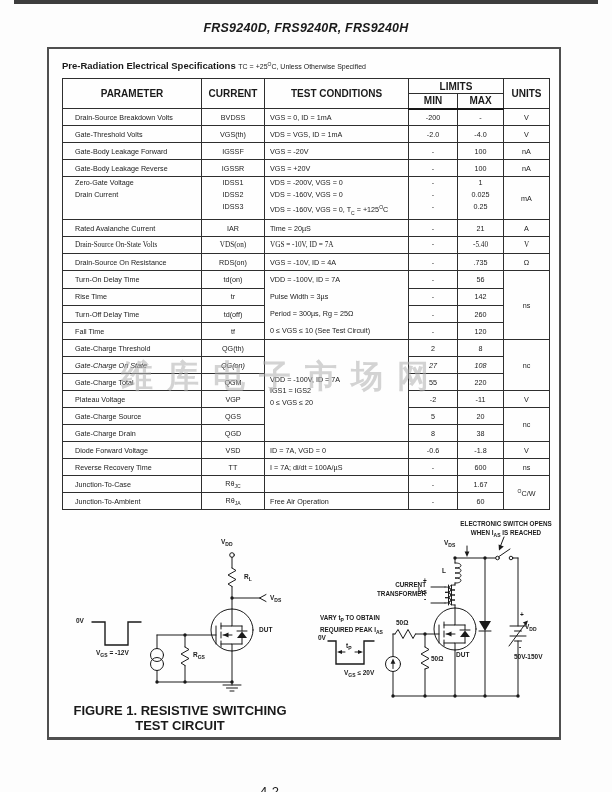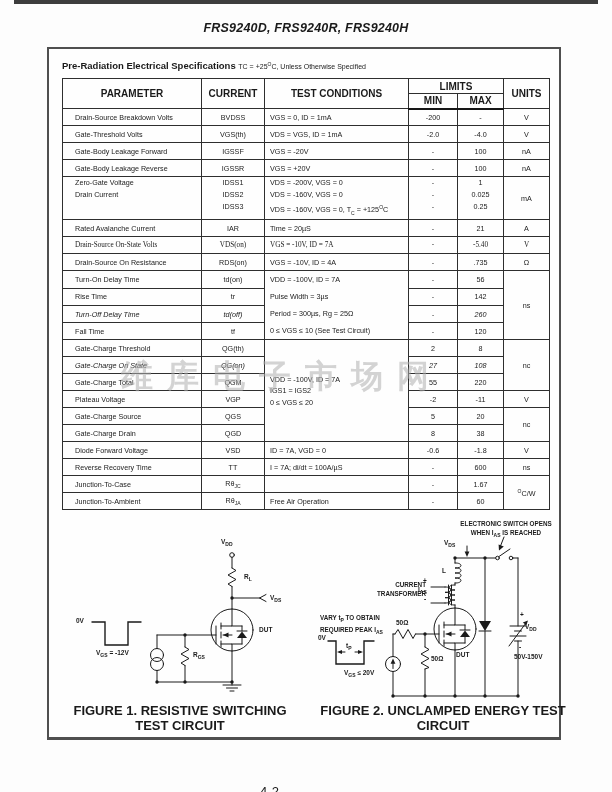--- a/index.html
+++ b/index.html
@@ -174,21 +174,21 @@
           <td class="c">-</td>
           <td class="c">56</td>
           <td rowspan="4" class="c">ns</td>
         </tr>
         <tr style="height: 17px;">
           <td class="p">Rise Time</td>
           <td class="c">tr</td>
           <td class="c">-</td>
           <td class="c">142</td>
         </tr>
-        <tr style="height: 17px; font-style: italic;">
+        <tr style="height: 17px;">
           <td class="p">Turn-Off Delay Time</td>
           <td class="c">td(off)</td>
           <td class="c">-</td>
           <td class="c">260</td>
         </tr>
         <tr style="height: 17px;">
           <td class="p">Fall Time</td>
           <td class="c">tf</td>
           <td class="c">-</td>
           <td class="c">120</td>
@@ -462,18 +462,17 @@
     <span class="flabel" style="left:0px;top:117px">0V</span>
     <span class="flabel" style="left:28px;top:125px">t<sub>P</sub></span>
     <span class="flabel" style="left:26px;top:152px">V<sub>GS</sub> ≤ 20V</span>
     <span class="flabel" style="left:78px;top:102px">50Ω</span>
     <span class="flabel" style="left:113px;top:138px">50Ω</span>
     <span class="flabel" style="left:138px;top:134px">DUT</span>
     <span class="flabel" style="left:202px;top:94px">+</span>
     <span class="flabel" style="left:207px;top:106px">V<sub>DD</sub></span>
     <span class="flabel" style="left:201px;top:126px">-</span>
     <span class="flabel" style="left:196px;top:136px">50V-150V</span>
-    <div class="fcaption" style="top:186px">FIGURE 2.  UNCLAMPED ENERGY TEST CIRCUIT</div>
   </div>
 
 </div>
 
 <div class="page-num">4-2</div>
 
 </body></html>

